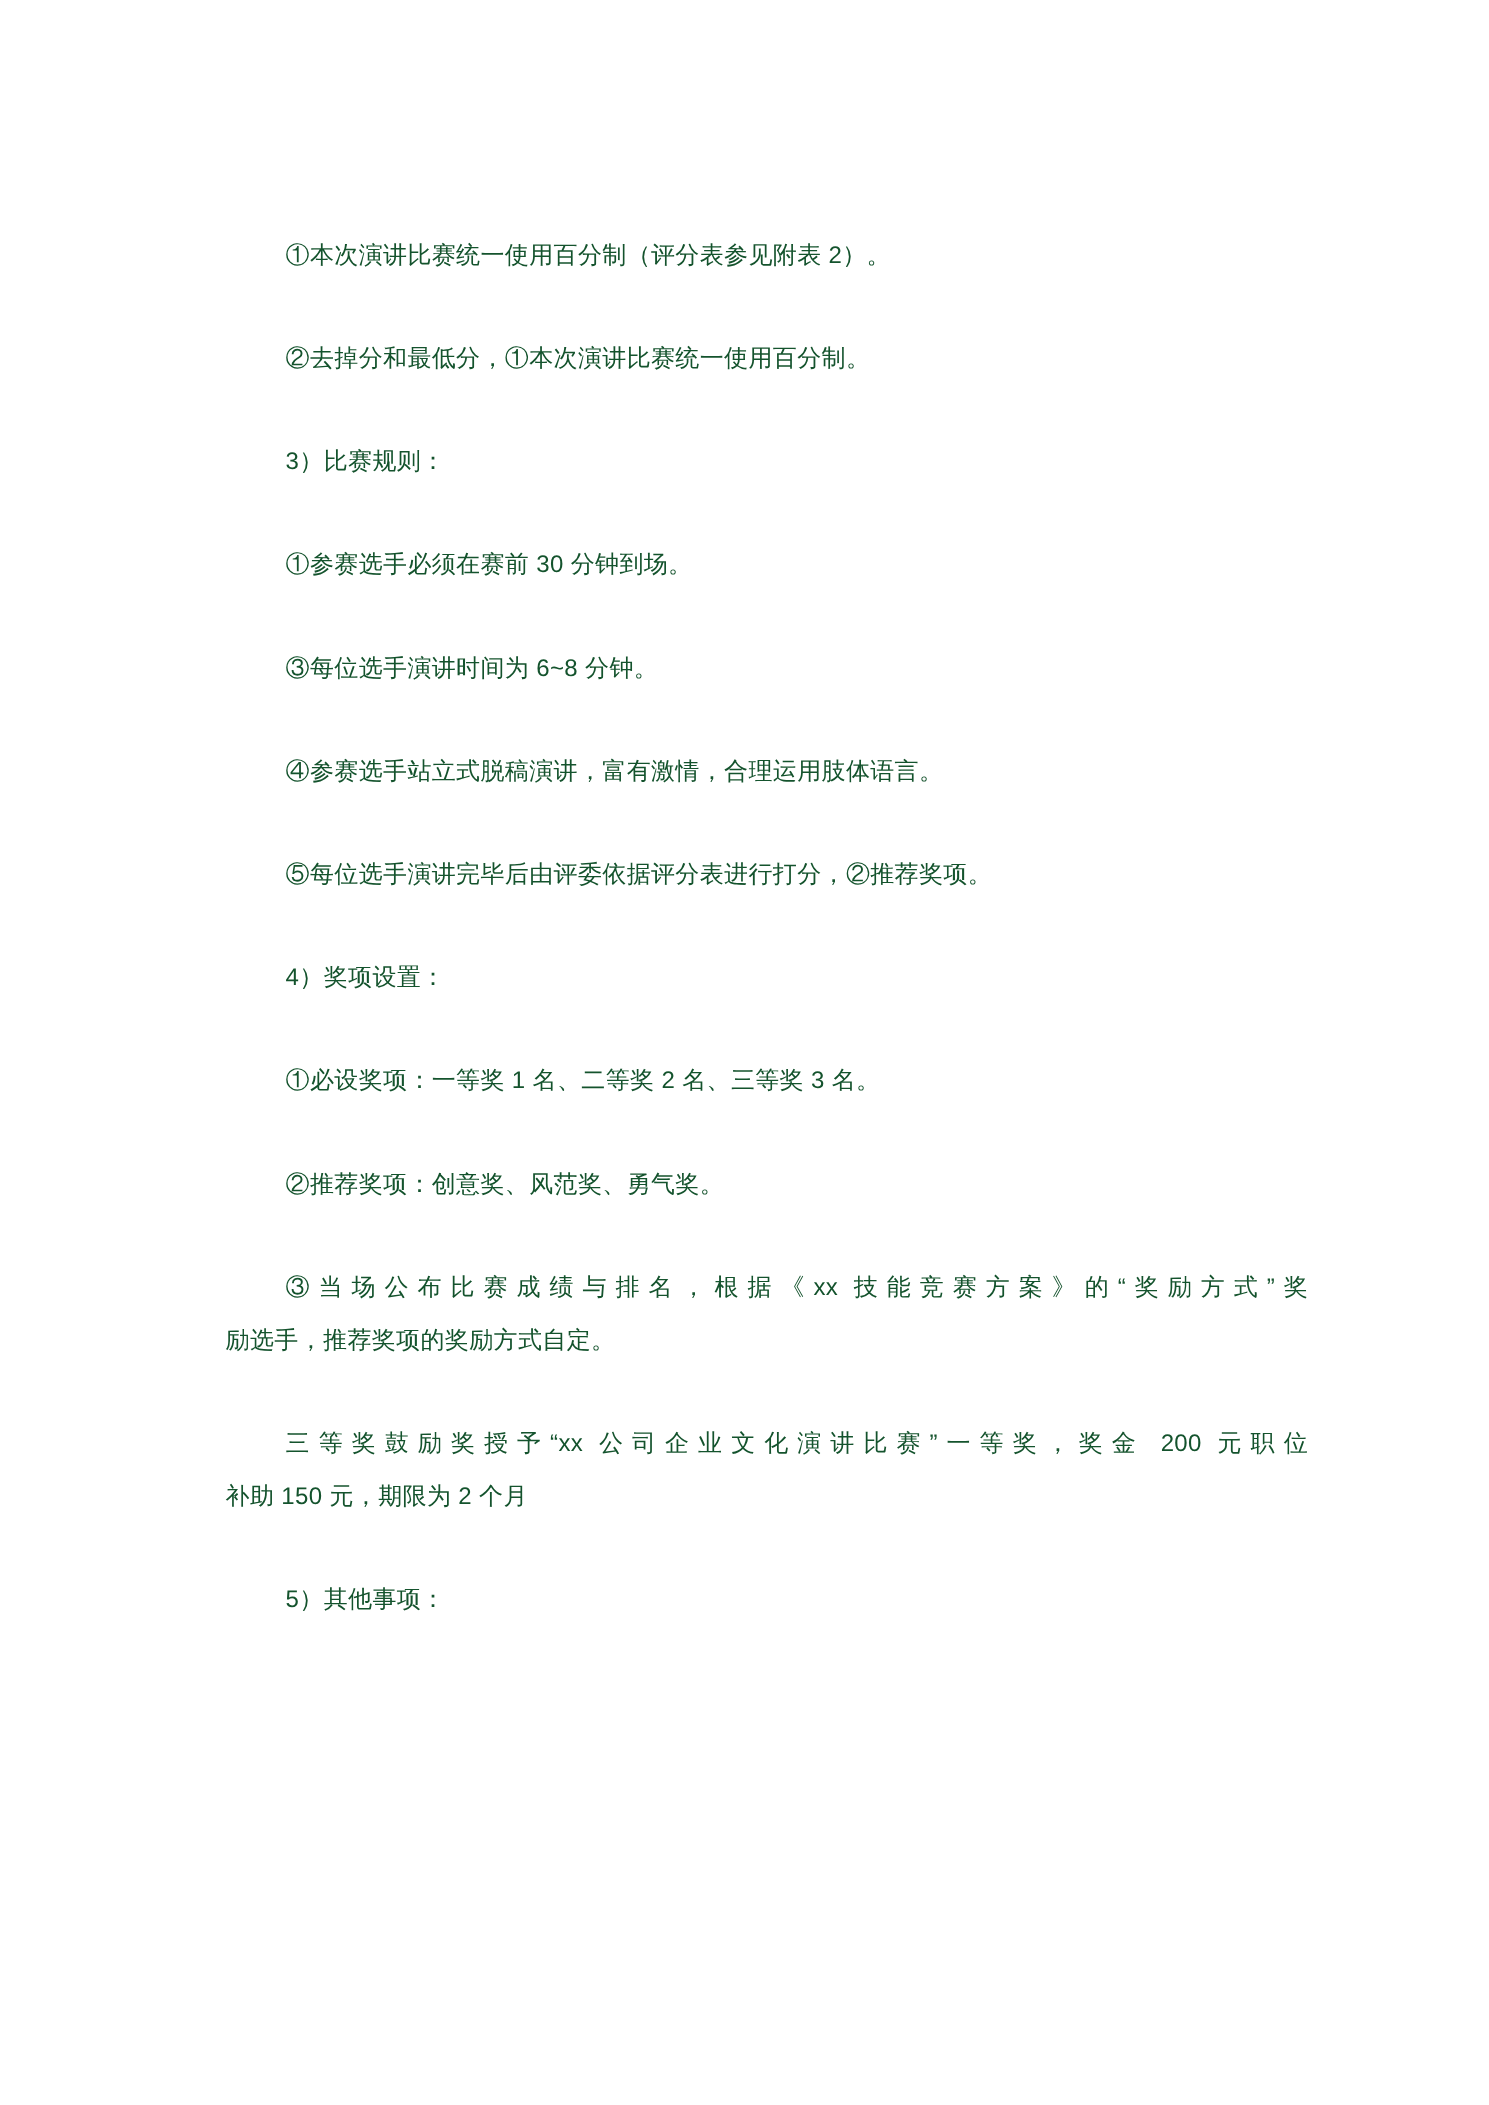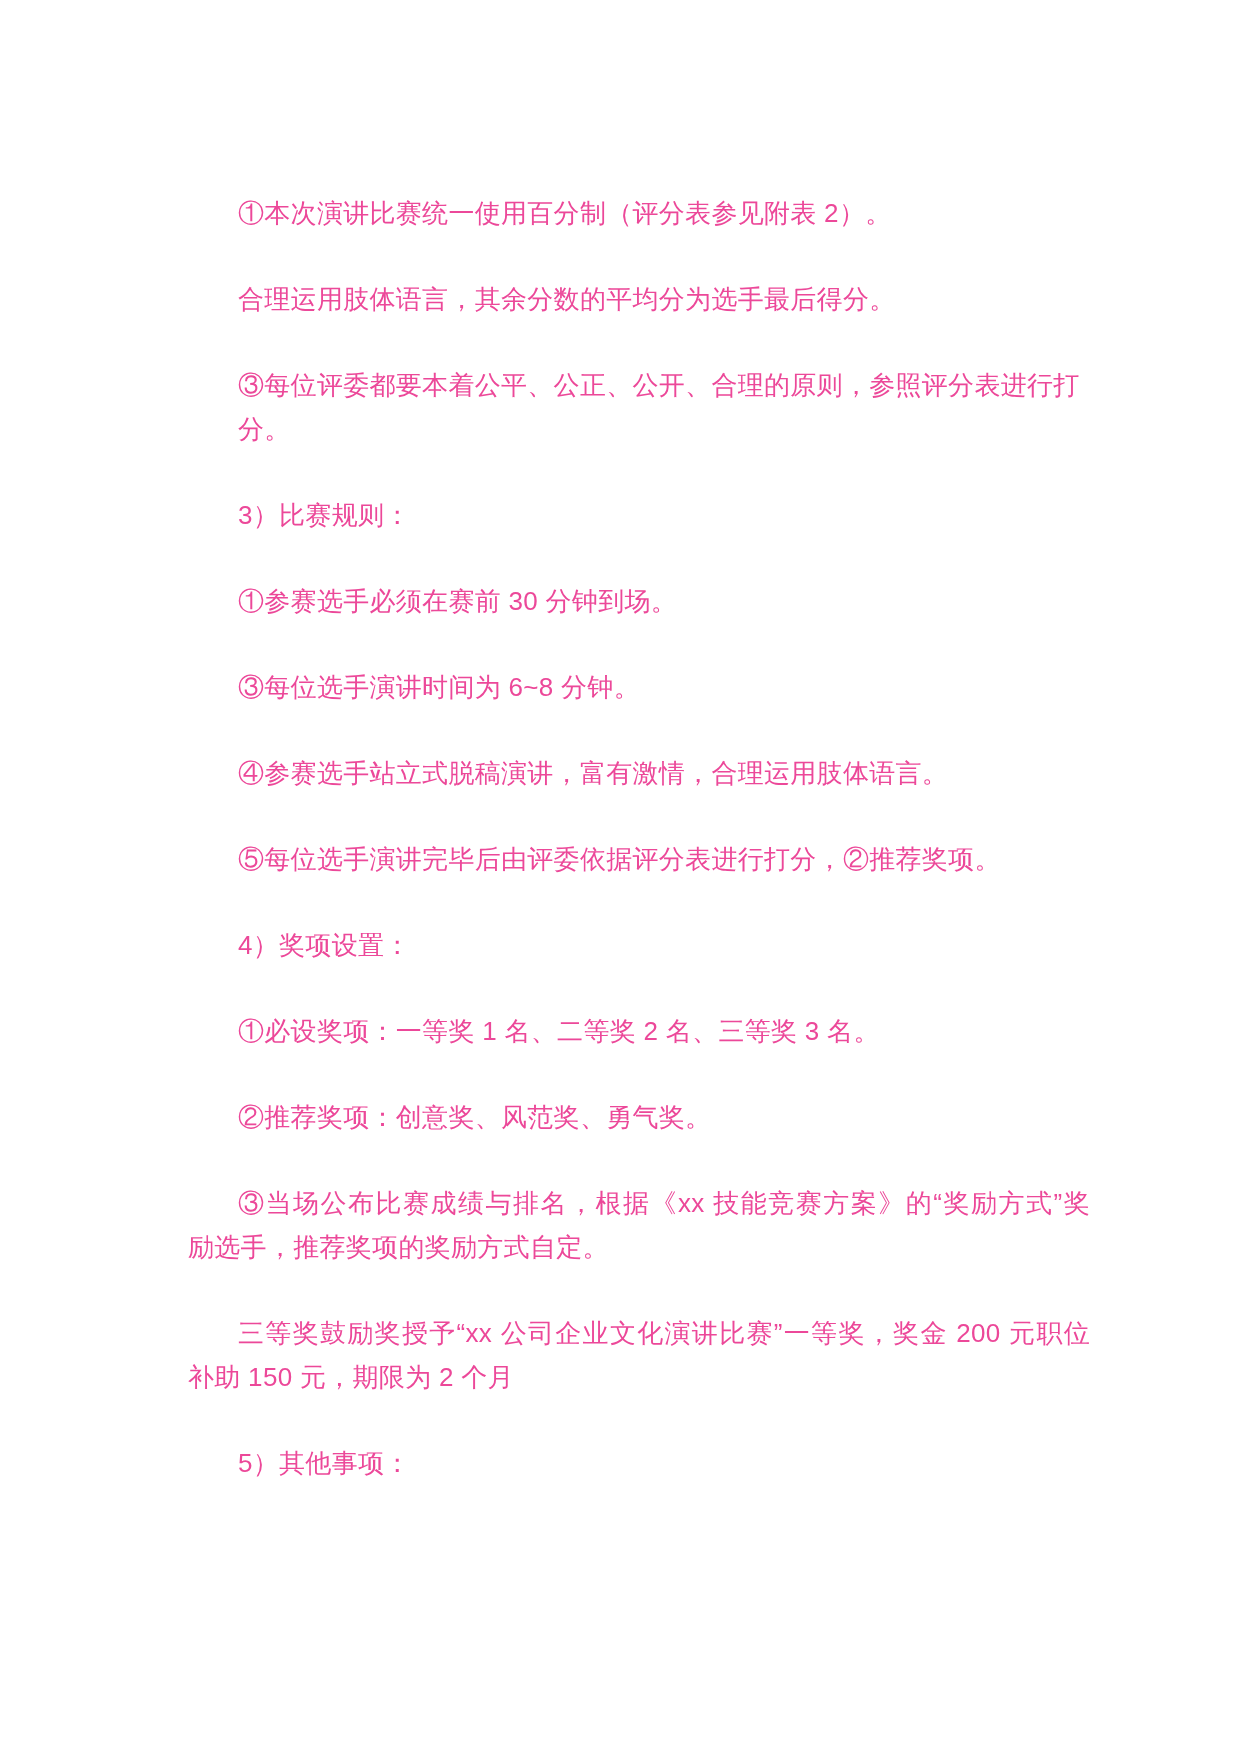--- a/index.html
+++ b/index.html
@@ -22,23 +22,23 @@
     padding-left: 188px;
   }
   .doc-body {
     width: 902px;
     color: #111111;
   }
   .para {
     margin: 0 0 42px 0;
   }
   .line {
-    font-size: 26px;
+    font-size: 20px;
     line-height: 44px;
-    color: #ec4899;
+    color: #14532d;
     white-space: normal;
     letter-spacing: 0.3px;
   }
   
   .line.first {
     padding-left: 50px;
   }
   
   .line.stretch {
     text-align: justify;
@@ -49,26 +49,23 @@
 <body>
 
 <div class="page">
   <div class="doc-body">
 
     <div class="para">
       <div class="line first">①本次演讲比赛统一使用百分制（评分表参见附表 2）。</div>
     </div>
 
     <div class="para">
-      <div class="line first">合理运用肢体语言，其余分数的平均分为选手最后得分。</div>
+      <div class="line first">②去掉分和最低分，①本次演讲比赛统一使用百分制。</div>
     </div>
 
-    <div class="para">
-      <div class="line first">③每位评委都要本着公平、公正、公开、合理的原则，参照评分表进行打分。</div>
-    </div>
 
     <div class="para">
       <div class="line first">3）比赛规则：</div>
     </div>
 
     <div class="para">
       <div class="line first">①参赛选手必须在赛前 30 分钟到场。</div>
     </div>
 
 

